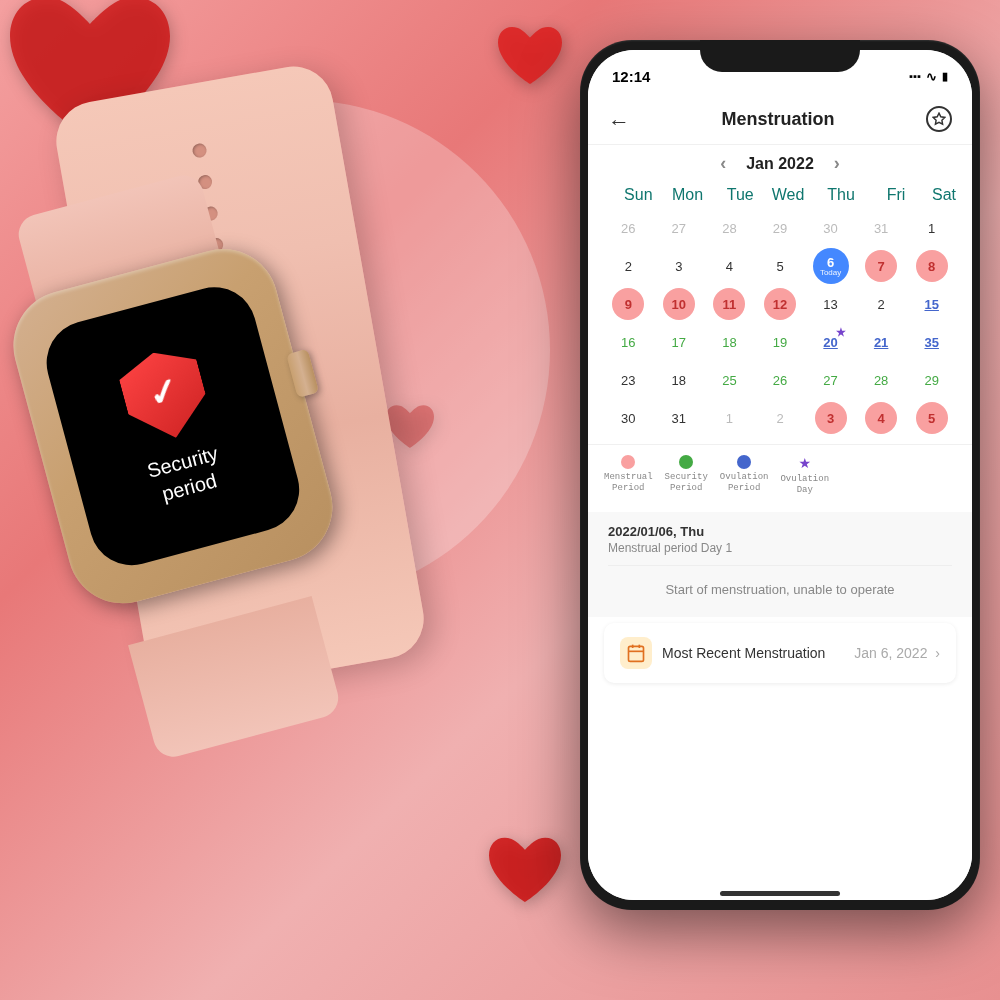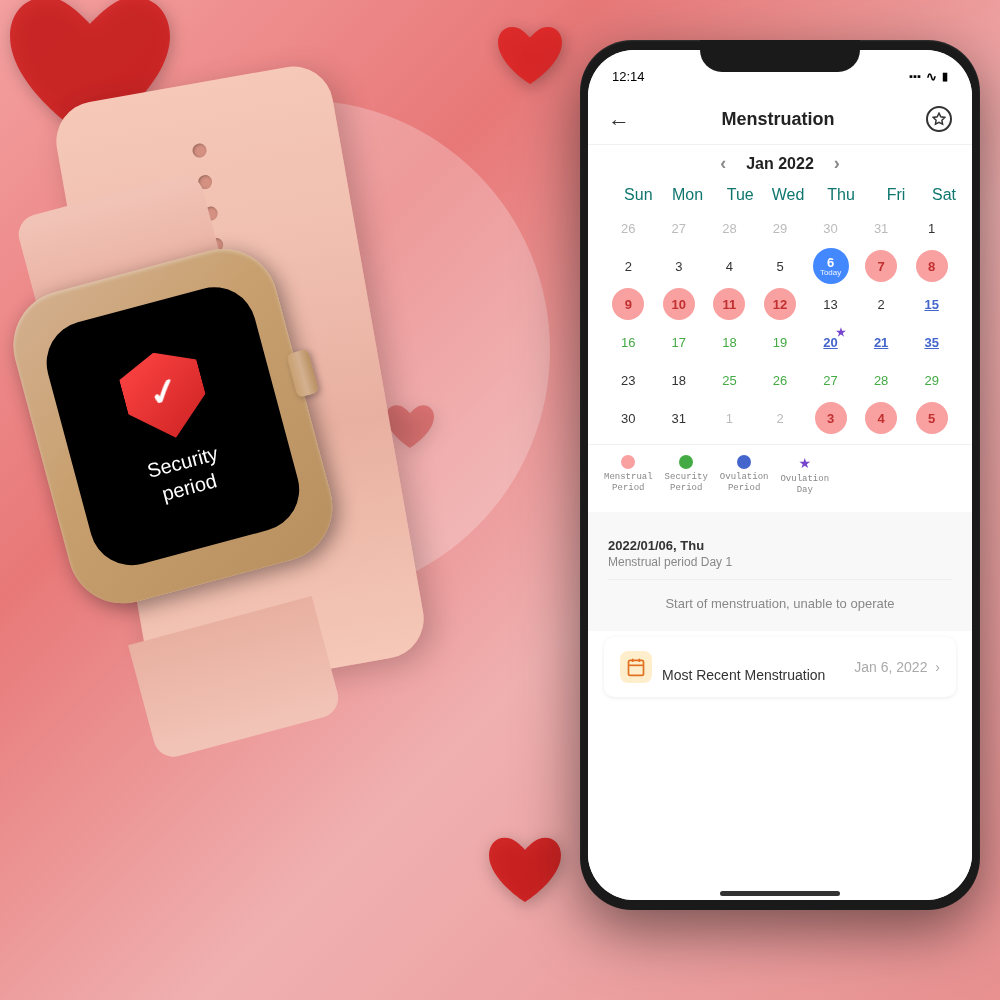--- a/index.html
+++ b/index.html
@@ -188,22 +188,22 @@
       height: 44px;
       background: white;
       display: flex;
       align-items: center;
       justify-content: space-between;
       padding: 8px 24px 0;
       font-size: 13px;
       font-weight: 600;
     }
     .status-time {
-      font-size: 13px;
-      font-weight: 400;
+      font-size: 15px;
+      font-weight: 700;
       color: #000;
     }
     .status-icons {
       display: flex;
       align-items: center;
       gap: 5px;
       font-size: 12px;
       color: #000;
     }
 
@@ -347,21 +347,20 @@
     
     .info-section {
       background: #f8f8f8;
       padding: 12px 20px;
       margin-top: 6px;
     }
     .info-date {
       font-size: 13px;
       font-weight: 600;
       color: #333;
-      margin-top: 14px;
     }
     .info-sub {
       font-size: 12px;
       color: #888;
       margin-top: 2px;
     }
     .info-message {
       text-align: center;
       font-size: 13px;
       color: #888;
@@ -376,21 +375,21 @@
       margin: 6px 16px;
       border-radius: 10px;
       padding: 14px 16px;
       display: flex;
       align-items: center;
       justify-content: space-between;
       box-shadow: 0 1px 4px rgba(0,0,0,0.08);
     }
     .card-left {
       display: flex;
-      align-items: flex-end;
+      align-items: center;
       gap: 10px;
     }
     .card-icon {
       width: 32px;
       height: 32px;
       background: #ffeecc;
       border-radius: 8px;
       display: flex;
       align-items: center;
       justify-content: center;

